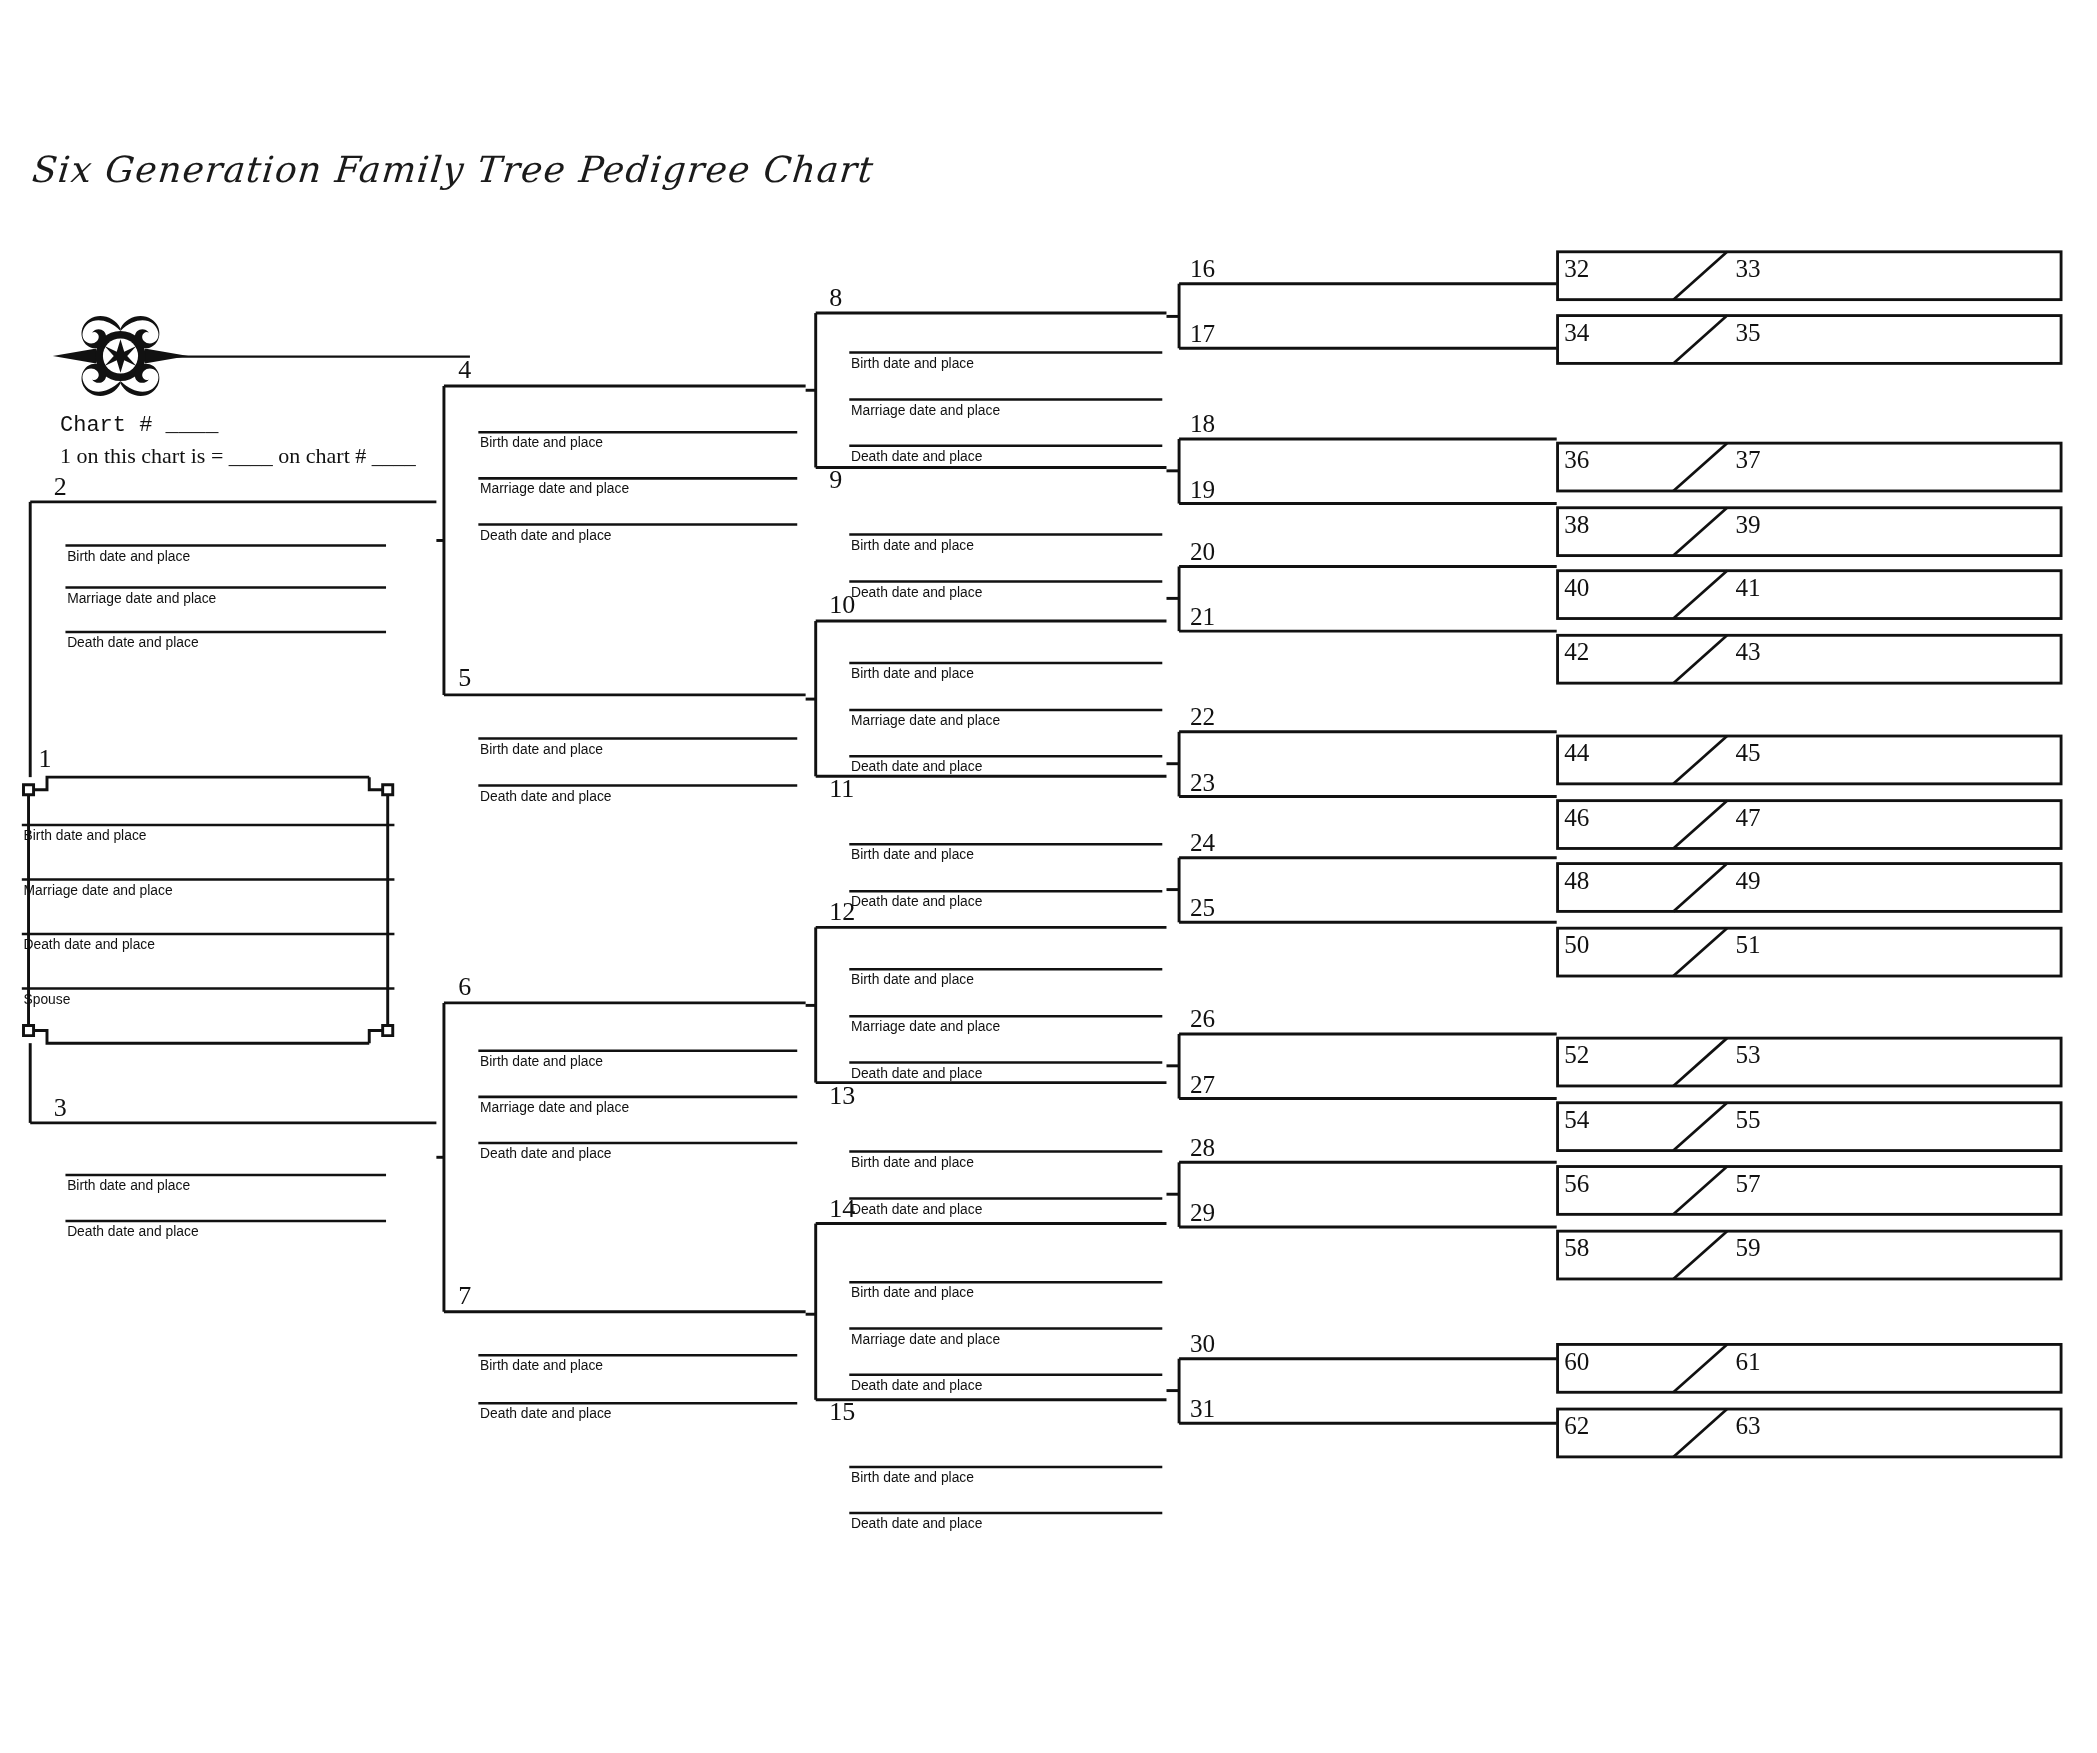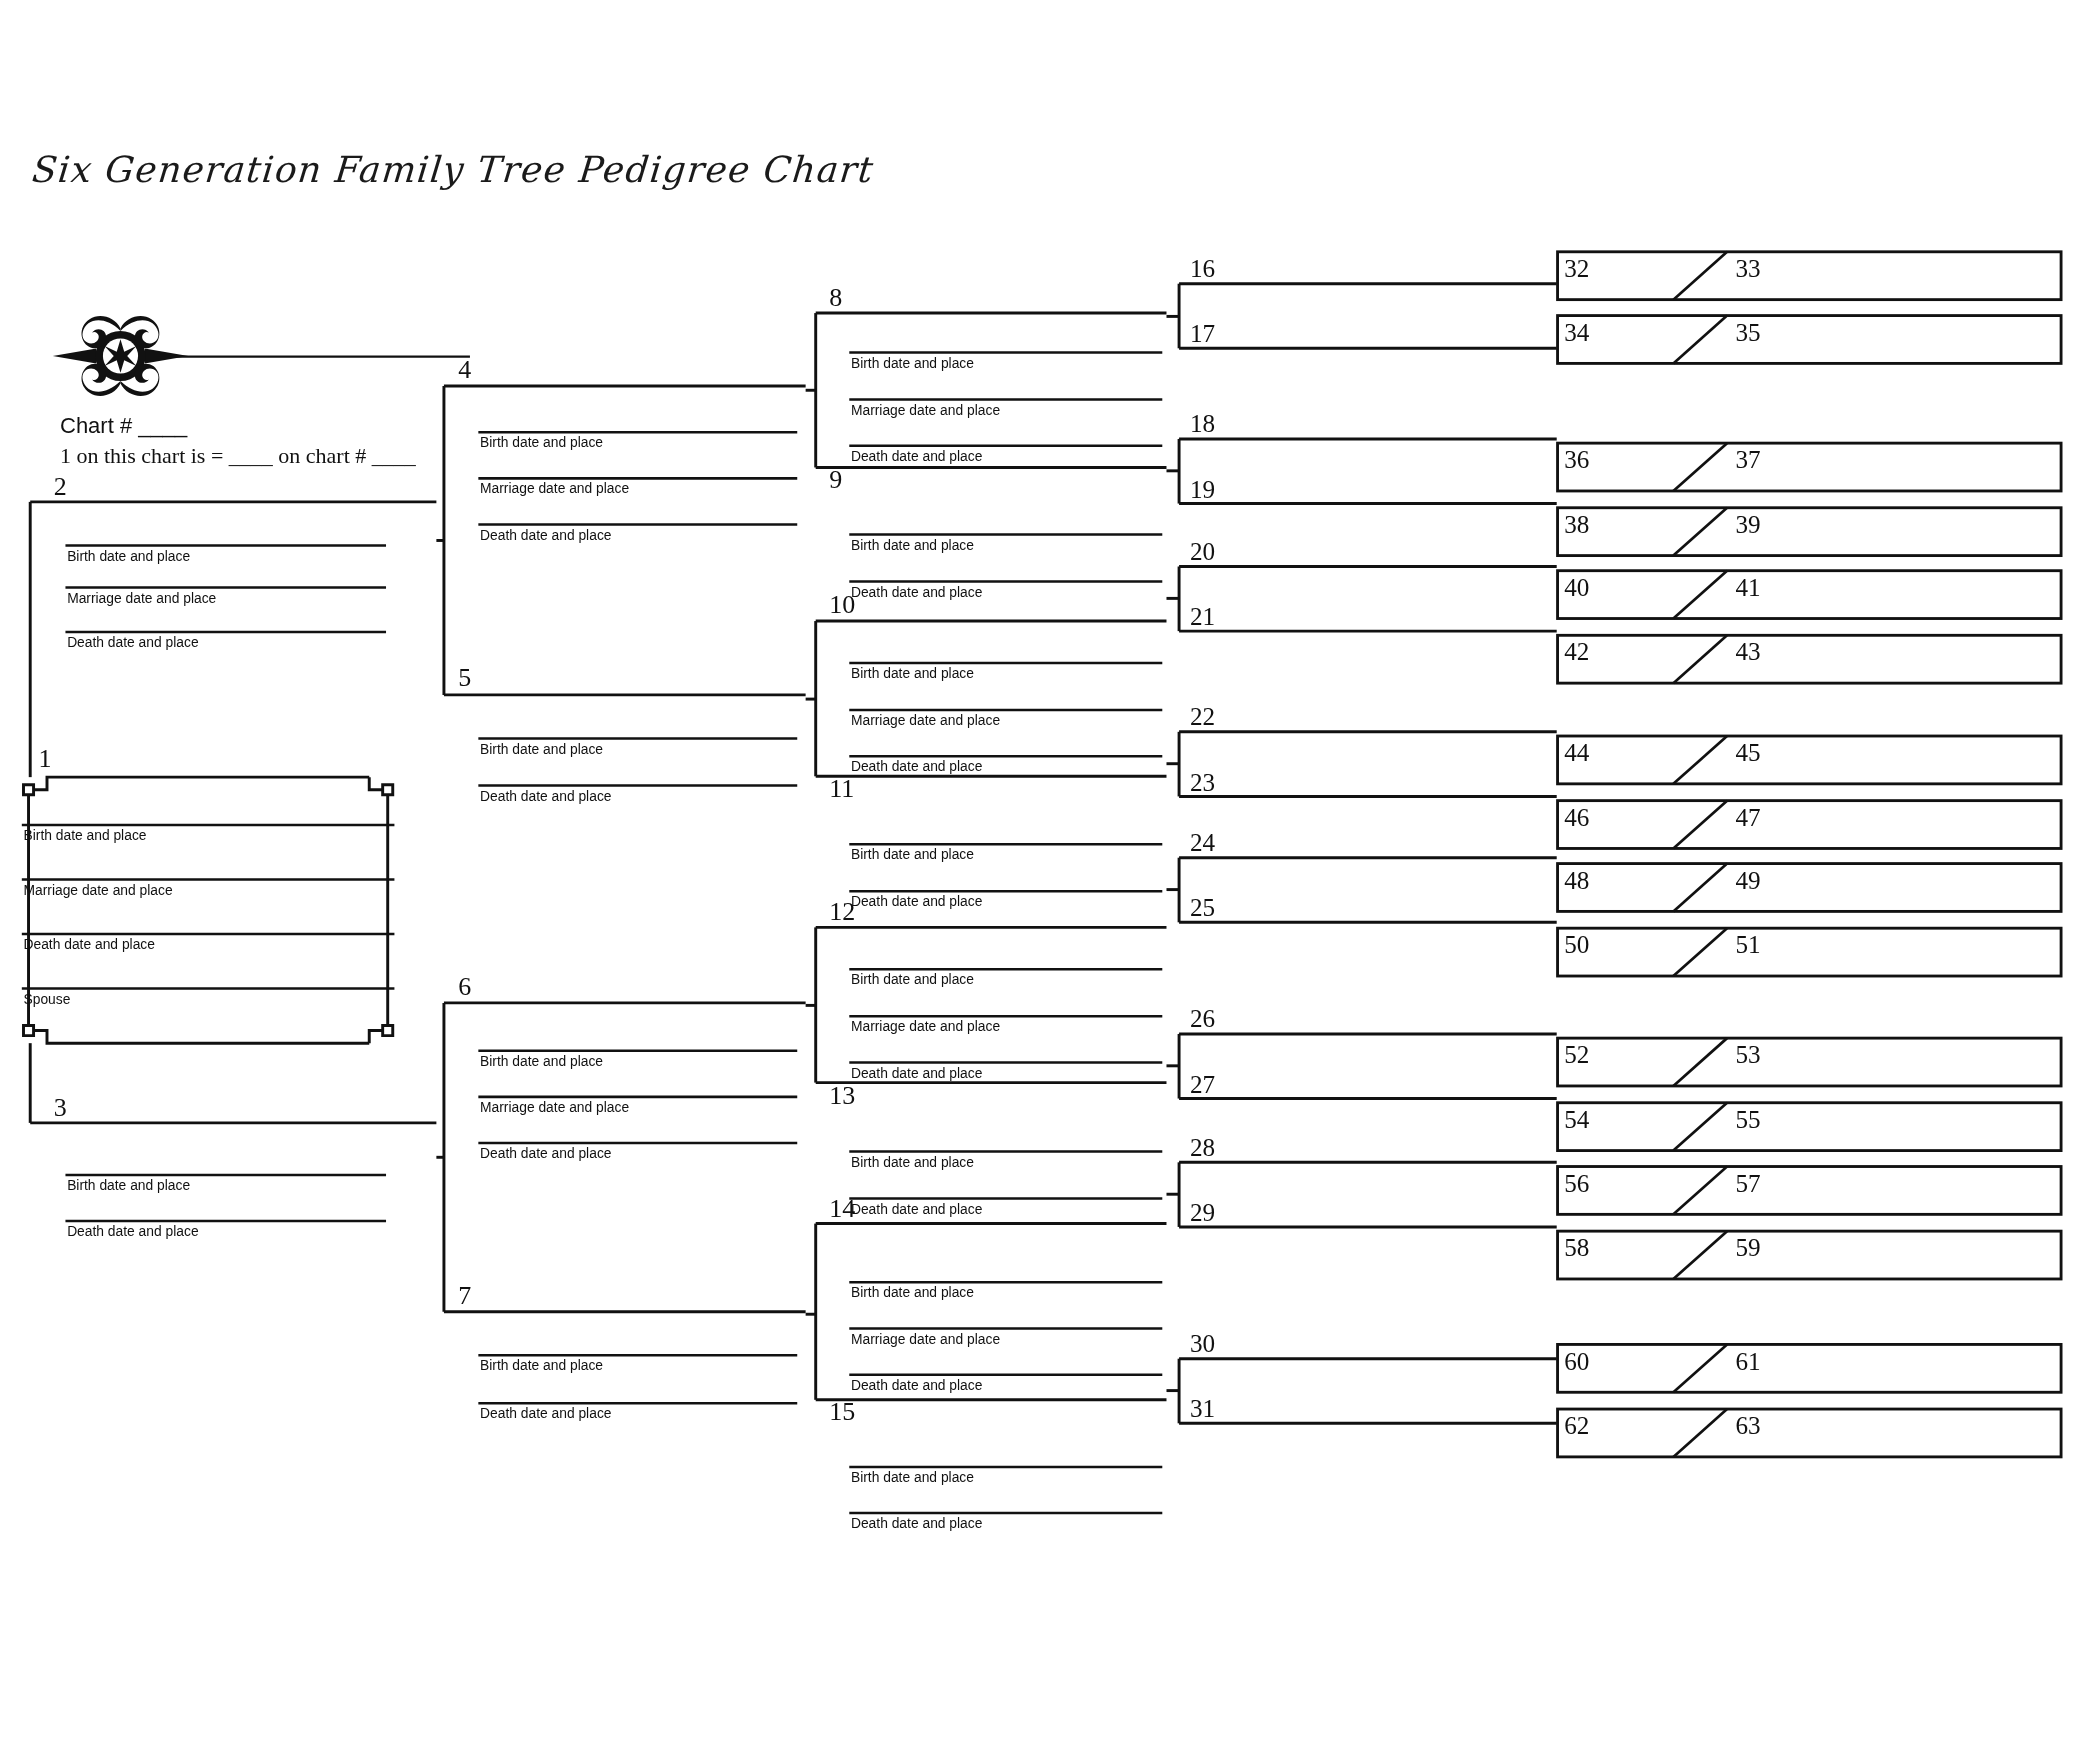--- a/index.html
+++ b/index.html
@@ -453,20 +453,20 @@
     <g>
       <rect class="gen6-box" x="1856" y="1679" width="600" height="57"></rect>
       <line class="diag" x1="1994" y1="1736" x2="2058" y2="1679"></line>
     </g>
     <text class="numlabel-sm" x="1864" y="1709">62</text>
     <text class="numlabel-sm" x="2068" y="1709">63</text>
 
   </svg>
 
   <div style="position:absolute; left:60px; top:413px;" class="meta-text">
-    <span style="font-family:Liberation Sans, sans-serif; font-size:22px; color:#111;">Chart # ____</span>
+    <span style="font-family:Liberation Mono, monospace; font-size:22px; color:#111;">Chart # ____</span>
   </div>
   <div style="position:absolute; left:60px; top:443px;">
     <span style="font-family:Liberation Serif, serif; font-size:22px; color:#111;">1 on this chart is = ____ on chart # ____</span>
   </div>
 
 </div>
 
 
 </body></html>

